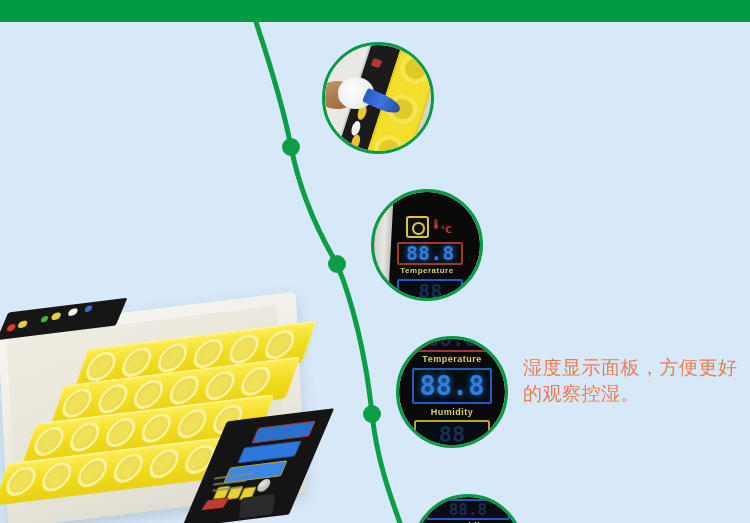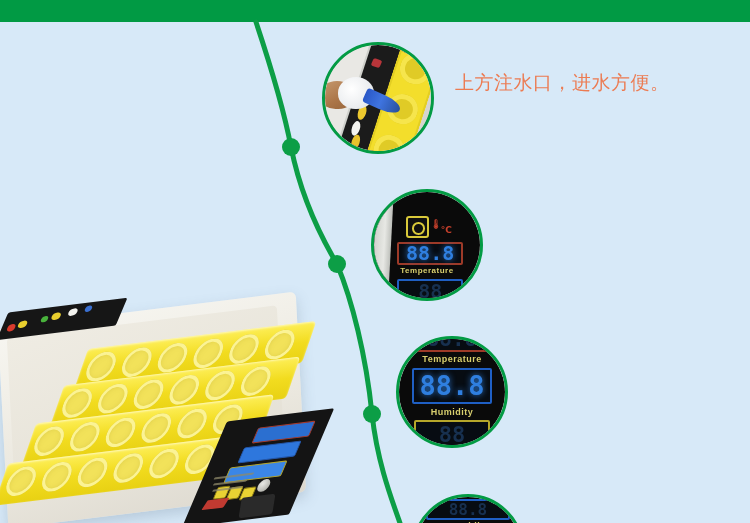--- a/index.html
+++ b/index.html
@@ -400,23 +400,24 @@
     <div class="callout-inner">
       <div class="photo-panel">
         <div class="display blue-b" style="left:10%; top:2%; width:80%; height:20%;">
           <span class="seg dim" style="font-size:16px;">88.8</span>
         </div>
         <div class="disp-label" style="top:23%; font-size:9px;">Humidity</div>
       </div>
     </div>
   </div>
 
-  <div class="anno" style="left:455px; top:70px;">上方注水口，进水方便。</div>
-
-
+
+
+  <div class="anno" style="left:523px; top:355px;">湿度显示面板，方便更好
+的观察控湿。</div>
 
   <div class="product">
     <div class="prod-body"></div>
     <div class="prod-cavity"></div>
 
     <div class="tray" style="left:86px; top:36px; width:230px;">
       <div class="hole" style="left:6px;"></div>
       <div class="hole" style="left:42px;"></div>
       <div class="hole" style="left:78px;"></div>
       <div class="hole" style="left:114px;"></div>

